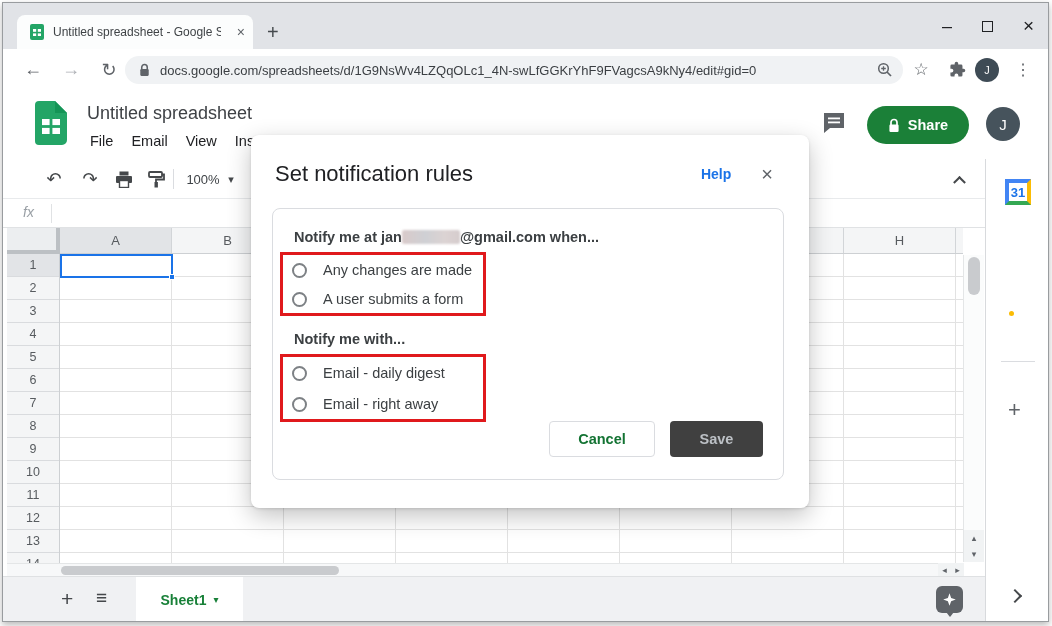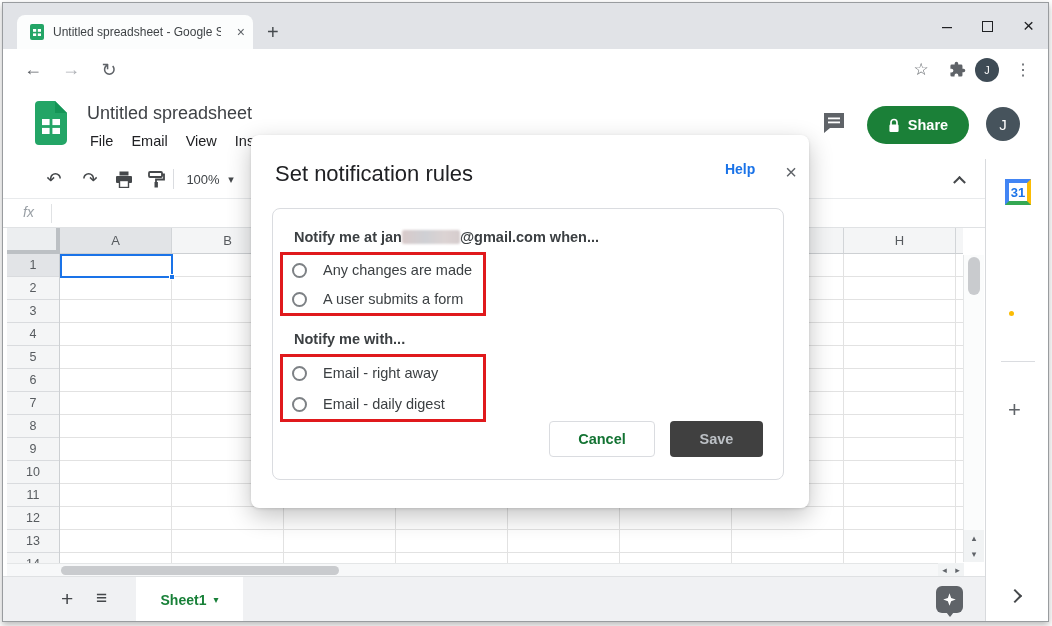--- a/index.html
+++ b/index.html
@@ -114,21 +114,21 @@
             border-top:4px solid #4285f4; border-left:4px solid #4285f4; border-right:4px solid #fbbc04; border-bottom:4px solid #34a853;
             display:flex; align-items:center; justify-content:center; font-size:13px; font-weight:bold; color:#1a73e8; }
   .sb-divider { position:absolute; left:15px; top:202px; width:34px; height:1px; background:#dadce0; }
   .sb-plus { position:absolute; left:22px; top:238px; font-size:22px; color:#5f6368; }
   .chev-right { position:absolute; left:24px; top:432px; width:10px; height:10px;
                 border-top:2px solid #45484b; border-right:2px solid #45484b; transform:rotate(45deg); }
 
   
   .dialog { position:absolute; left:248px; top:132px; width:558px; height:373px; background:#fff; border-radius:8px;
             box-shadow:0 8px 24px rgba(0,0,0,.24), 0 1px 3px rgba(0,0,0,.12); z-index:50; }
-  .dlg-header { display:flex; align-items:flex-start; padding:26px 12px 0 24px; }
+  .dlg-header { display:flex; align-items:center; padding:26px 36px 0 24px; }
   .dlg-title { font-size:22px; color:#202124; flex:1; }
   .dlg-help { font-size:14px; font-weight:bold; color:#1a73e8; margin-right:30px; }
   .dlg-close { font-size:20px; color:#5f6368; }
   .dlg-box { position:absolute; left:21px; top:73px; width:512px; height:272px; border:1px solid #dadce0; border-radius:8px; }
   .dlg-when-label { position:absolute; left:21px; top:20px; font-size:14.5px; font-weight:bold; color:#3c4043; }
   .blur-chip { display:inline-block; width:58px; height:14px; vertical-align:-2px; border-radius:2px;
                background:linear-gradient(90deg,#d9caca,#cfd0d4 40%,#dcd3d3 75%,#d5cccd); filter:blur(1.3px); }
   .red-box { position:absolute; left:7px; width:206px; border:3px solid #e0191c; display:flex; flex-direction:column;
              justify-content:space-around; padding-left:9px; }
   .red-box-1 { top:43px; height:64px; }
@@ -165,20 +165,32 @@
       <span class="win-min">–</span>
       <span class="win-max"></span>
       <span class="win-close">×</span>
     </div>
   </div>
 
   <div class="navbar">
     <span class="nav-ic" style="left:16px">←</span>
     <span class="nav-ic" style="left:54px;color:#aeb1b6">→</span>
     <span class="nav-ic" style="left:92px">↻</span>
+    <div class="omnibox">
+      <svg width="11" height="14" viewBox="0 0 12 15">
+        <path d="M3 7V4.5a3 3 0 016 0V7" fill="none" stroke="#5f6368" stroke-width="1.7"></path>
+        <rect x="1.4" y="6.5" width="9.2" height="7.5" rx="1.2" fill="#5f6368"></rect>
+      </svg>
+      <span class="url-text">docs.google.com/spreadsheets/d/1G9NsWv4LZQqOLc1_4N-swLfGGKrYhF9FVagcsA9kNy4/edit#gid=0</span>
+      <svg width="16" height="16" viewBox="0 0 16 16">
+        <circle cx="6.5" cy="6.5" r="4.8" fill="none" stroke="#5f6368" stroke-width="1.5"></circle>
+        <path d="M4.2 6.5h4.6M6.5 4.2v4.6" stroke="#5f6368" stroke-width="1.3"></path>
+        <path d="M10 10l4 4" stroke="#5f6368" stroke-width="1.7"></path>
+      </svg>
+    </div>
     <span class="right-ic" style="left:906px;width:24px;font-size:17px;color:#5f6368">☆</span>
     <span class="right-ic" style="left:942px;width:24px">
       <svg width="17" height="17" viewBox="0 0 24 24">
           <path fill="#5f6368" d="M20.5 11H19V7a2 2 0 00-2-2h-4V3.5a2.5 2.5 0 00-5 0V5H4a2 2 0 00-2 2v3.8h1.5a2.7 2.7 0 010 5.4H2V20a2 2 0 002 2h3.8v-1.5a2.7 2.7 0 015.4 0V22H17a2 2 0 002-2v-4h1.5a2.5 2.5 0 000-5z"></path>
         </svg>
     </span>
     <span class="right-ic" style="left:970px;width:28px">
       <span class="avatar-sm">J</span>
     </span>
     <span class="right-ic" style="left:1008px;width:24px;font-size:16px;color:#5f6368">⋮</span>
@@ -369,26 +381,26 @@
           <div class="opt-row">
             <span class="radio"></span>
             <span class="opt-label">A user submits a form</span>
           </div>
         </div>
       <div class="dlg-with-label">Notify me with...</div>
       <div class="red-box red-box-2">
 
           <div class="opt-row">
             <span class="radio"></span>
+            <span class="opt-label">Email - daily digest</span>
+          </div>
+
+          <div class="opt-row">
+            <span class="radio"></span>
             <span class="opt-label">Email - right away</span>
           </div>
-
-          <div class="opt-row">
-            <span class="radio"></span>
-            <span class="opt-label">Email - daily digest</span>
-          </div>
         </div>
       <button class="btn-cancel">Cancel</button>
       <button class="btn-save">Save</button>
     </div>
   </div>
 
 </div>
 
 </body></html>

